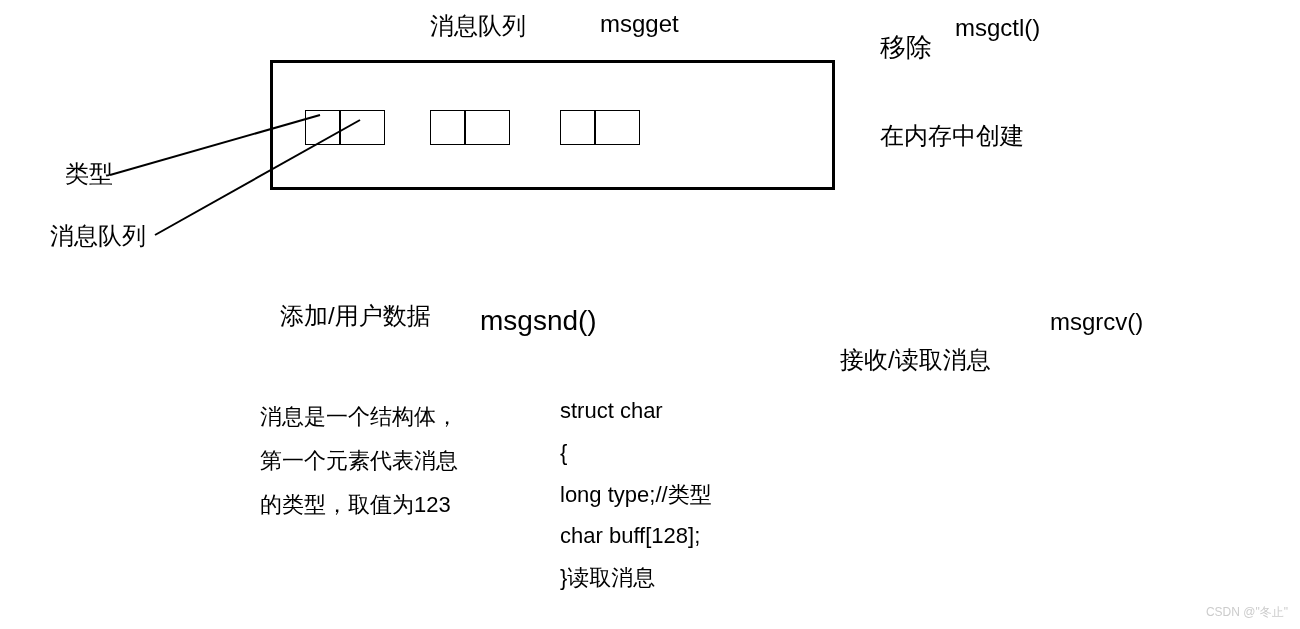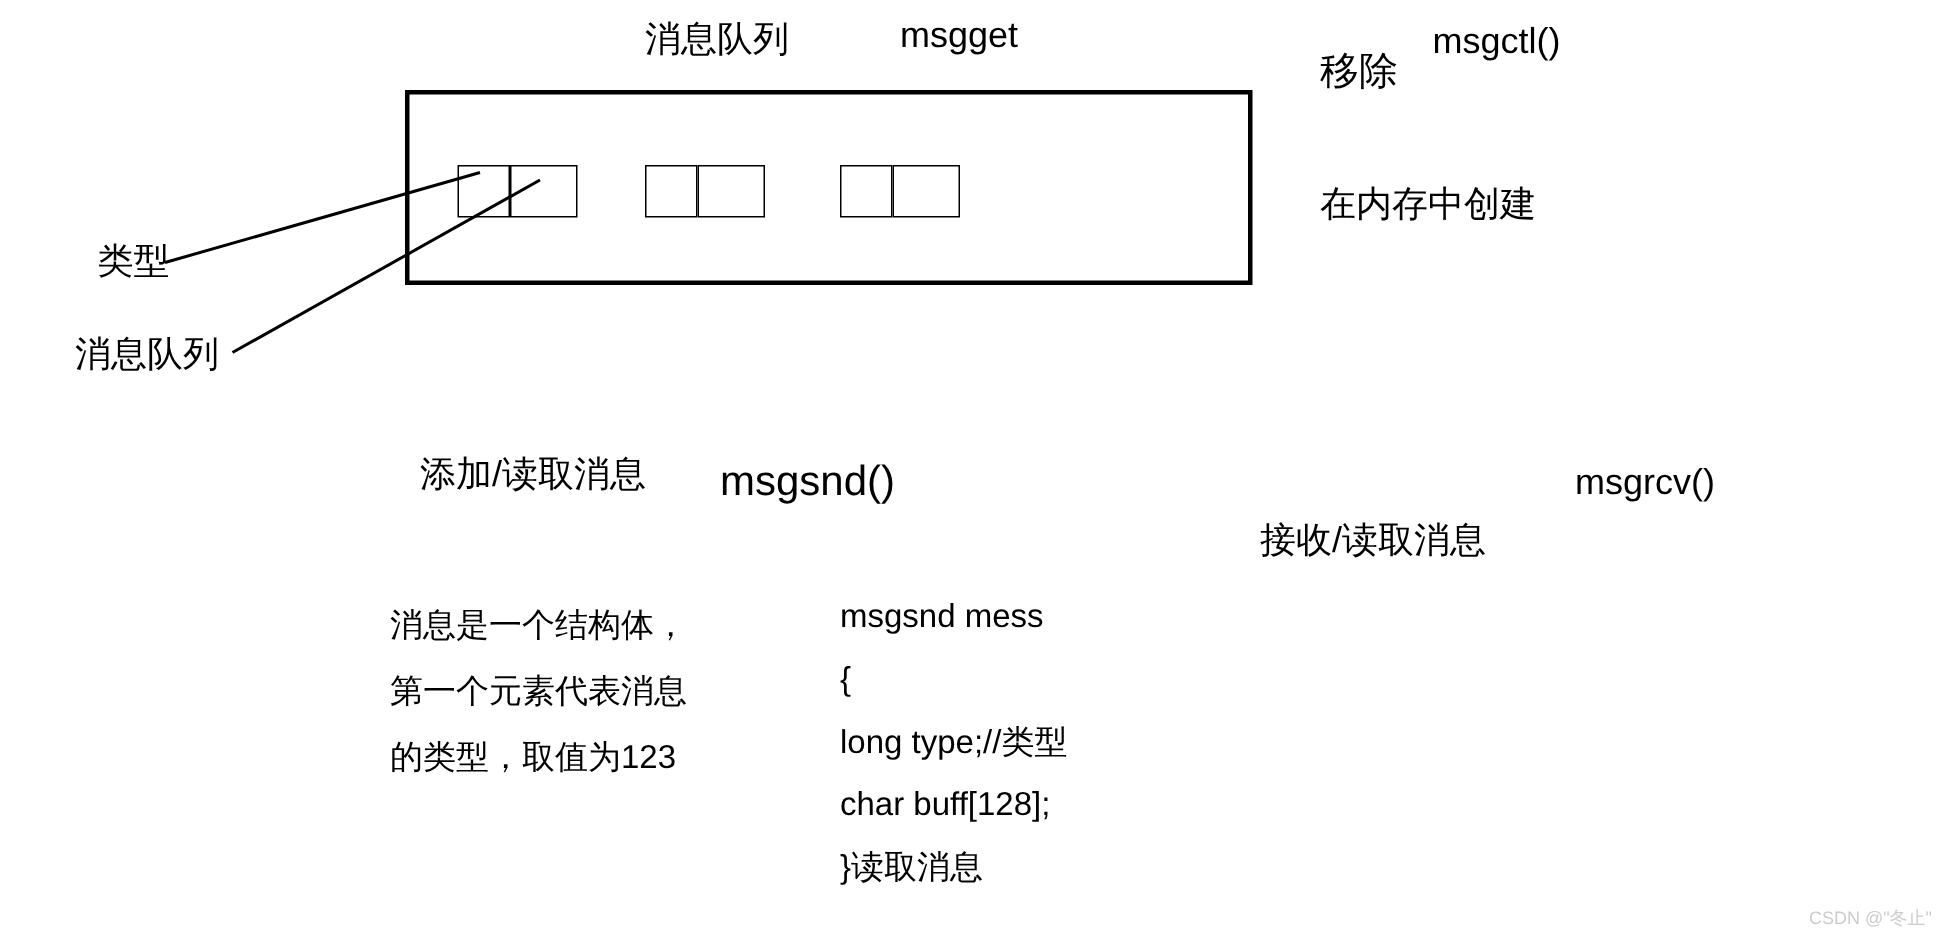--- a/index.html
+++ b/index.html
@@ -63,32 +63,32 @@
 <div class="abs" style="left:880px; top:120px; font-size:24px;">在内存中创建</div>
 
 <div class="abs" style="left:50px; top:158px; font-size:24px;margin-left:15px;">类型</div>
 <div class="abs" style="left:50px; top:220px; font-size:24px;">消息队列</div>
 
 <svg class="lines-svg" width="1300" height="629">
   <line x1="110" y1="175" x2="320" y2="115" stroke="#000" stroke-width="2"></line>
   <line x1="155" y1="235" x2="360" y2="120" stroke="#000" stroke-width="2"></line>
 </svg>
 
-<div class="abs" style="left:280px; top:300px; font-size:24px;">添加/读取消息</div>
+<div class="abs" style="left:280px; top:300px; font-size:24px;">添加/用户数据</div>
 <div class="abs" style="left:480px; top:305px; font-size:28px;">msgsnd()</div>
 <div class="abs" style="left:840px; top:300px; font-size:24px;margin-top:44px;">接收/读取消息</div>
 <div class="abs" style="left:1050px; top:308px; font-size:24px;">msgrcv()</div>
 
 <div class="abs" style="left:260px; top:395px; font-size:22px; line-height:2.0;">
   <div>消息是一个结构体，</div>
   <div>第一个元素代表消息</div>
   <div>的类型，取值为123</div>
 </div>
 
 <div class="code-block" style="left:560px; top:390px;">
-  <div>msgsnd  mess</div>
+  <div>struct  char</div>
   <div>{</div>
   <div>long type;//类型</div>
   <div>char buff[128];</div>
   <div>}读取消息</div>
 </div>
 
 <div class="watermark" style="right:12px; bottom:8px;">CSDN @"冬止"</div>
 
 </body></html>

